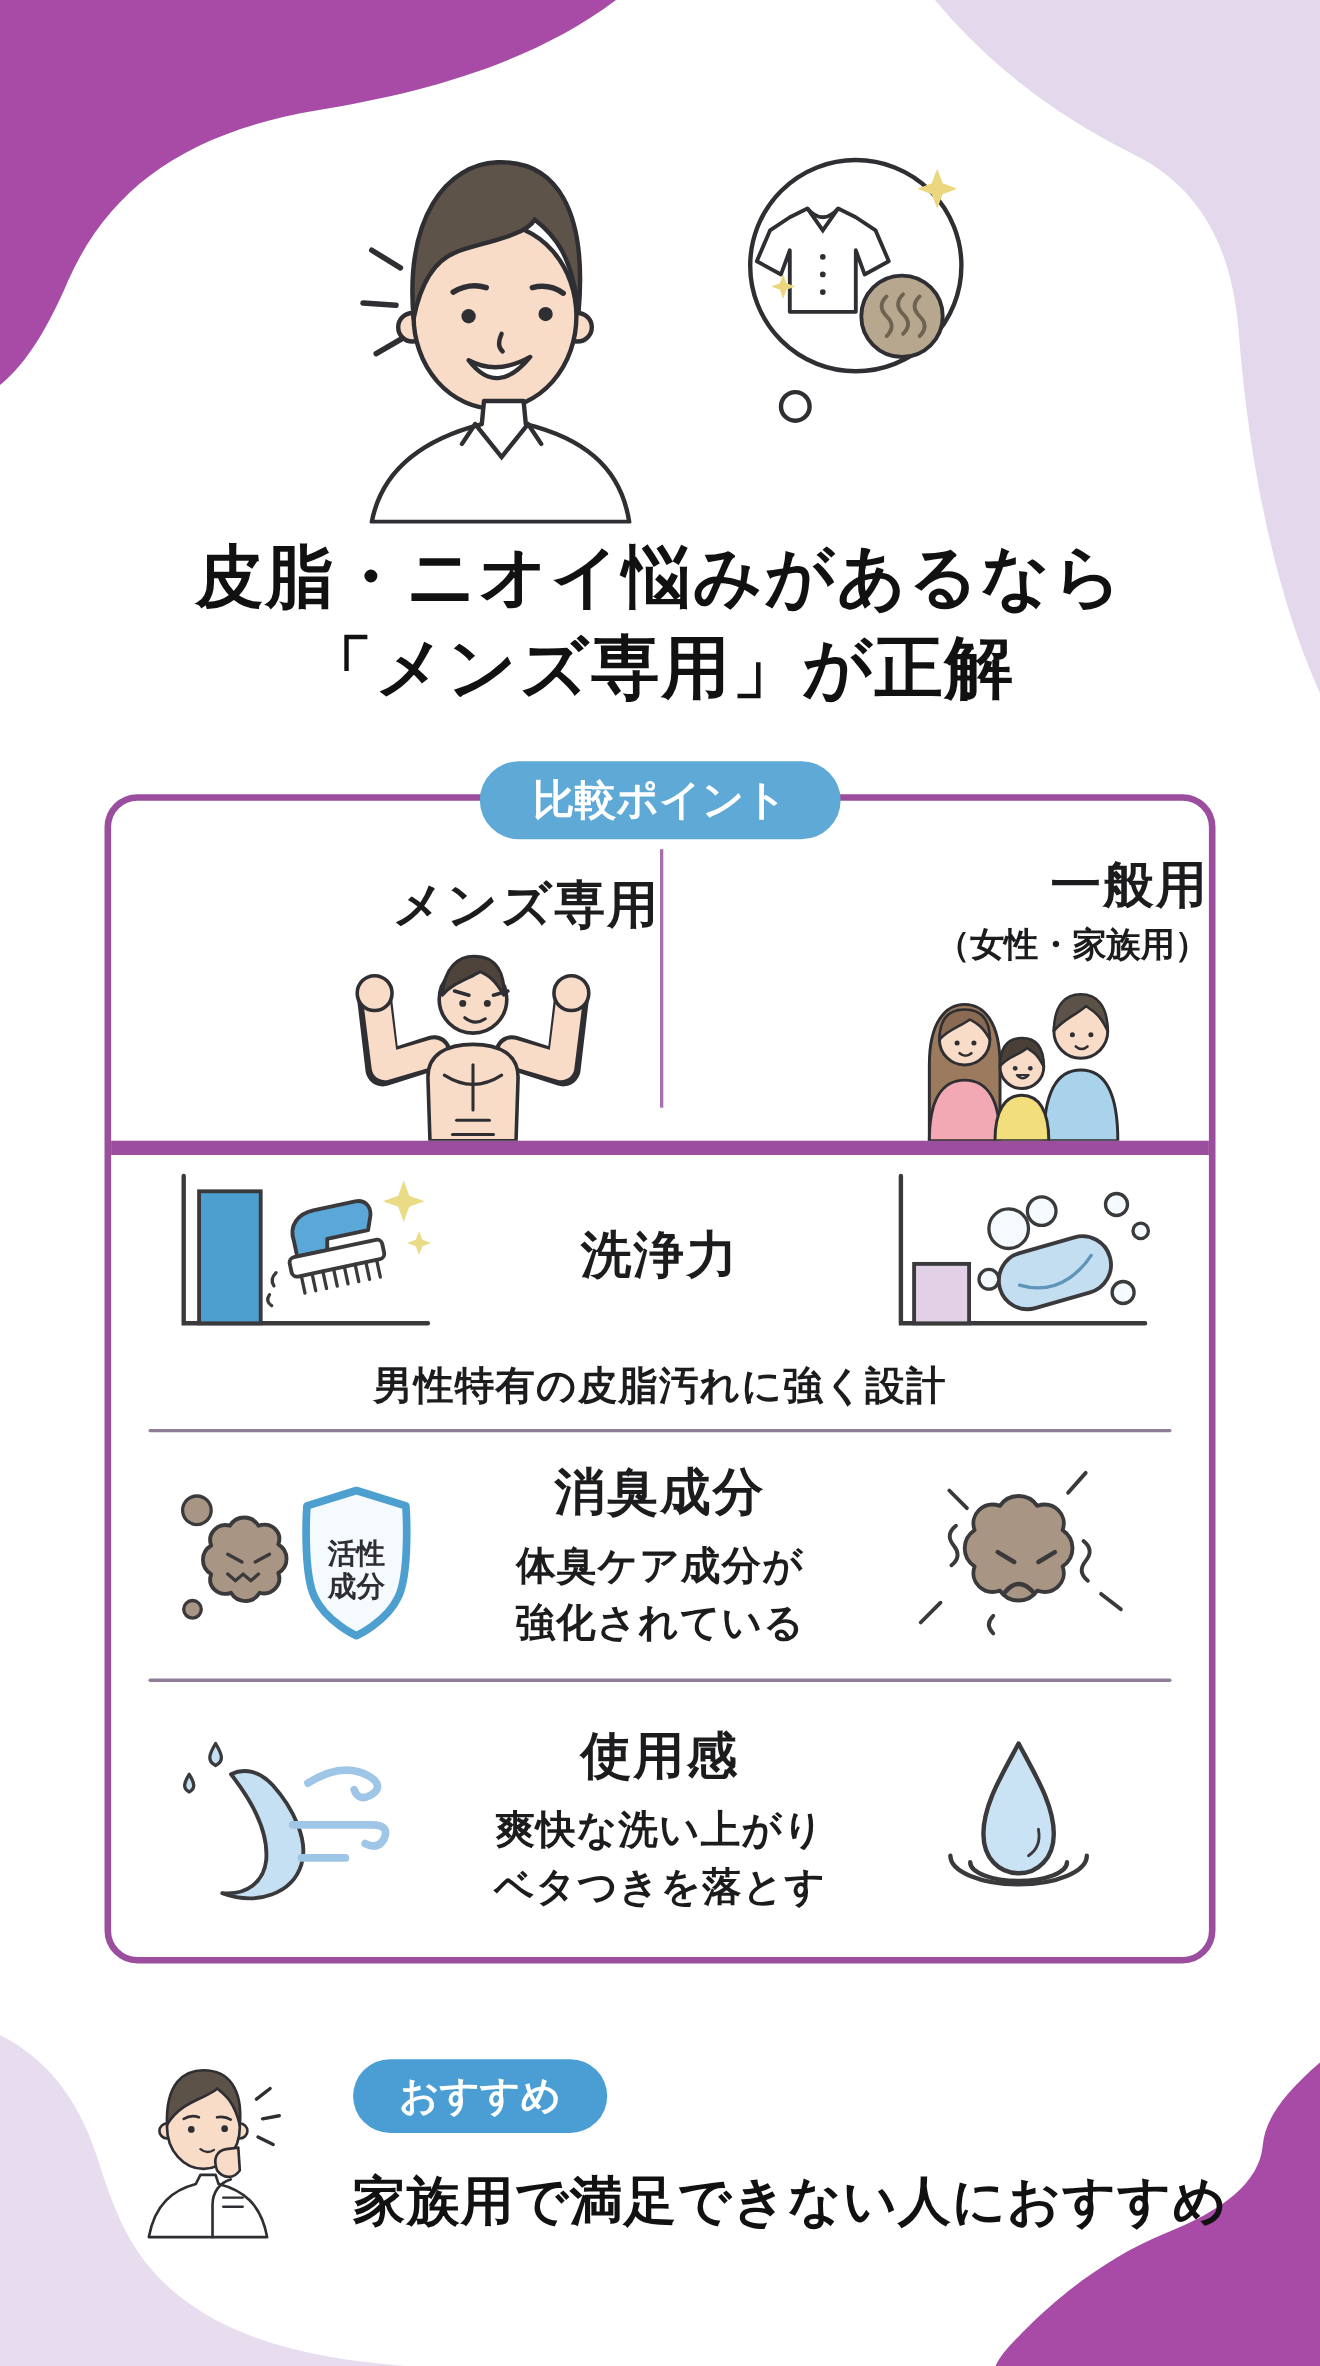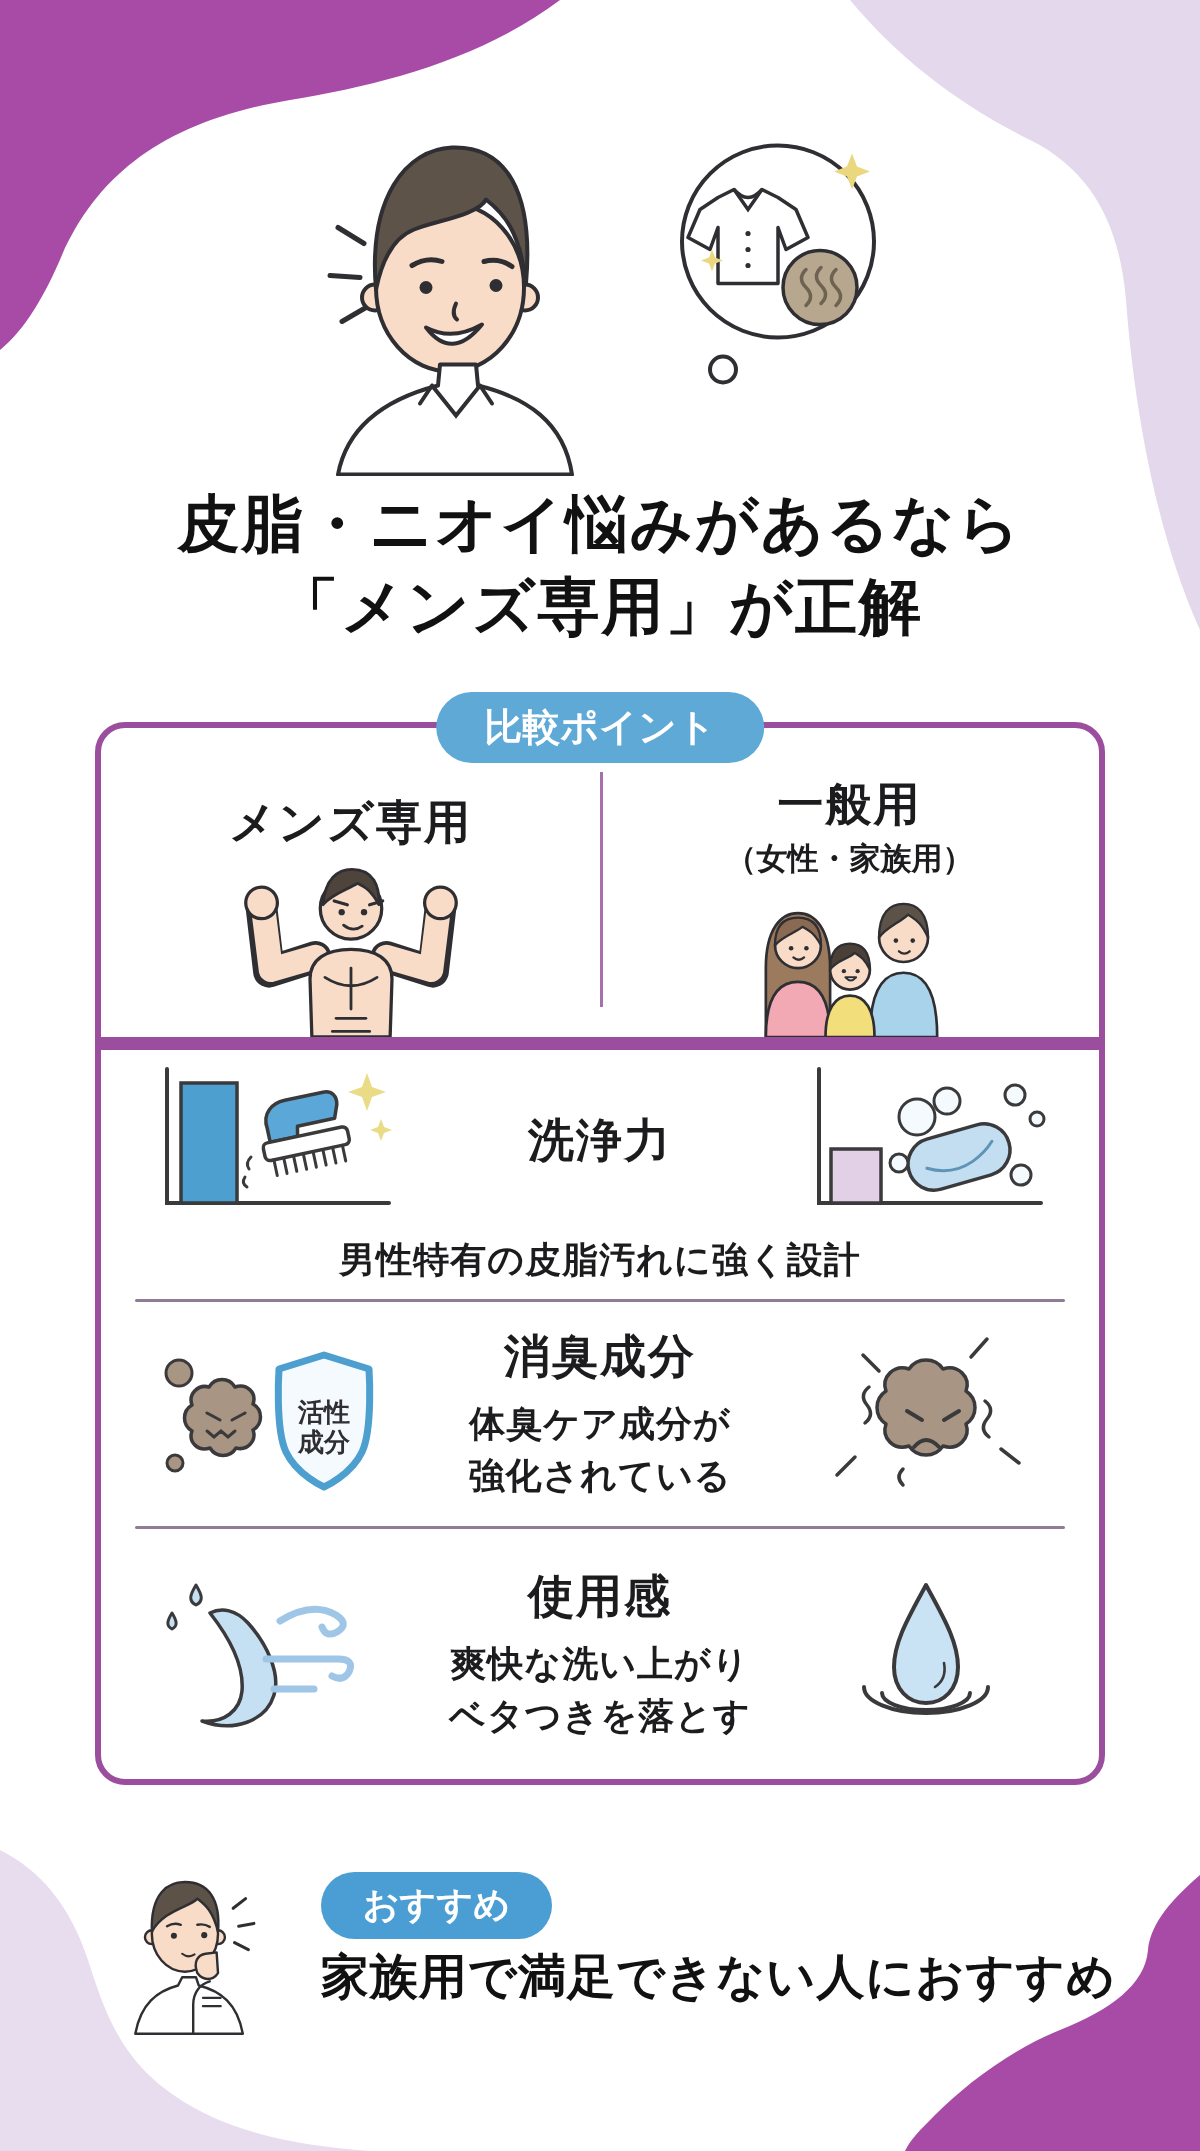--- a/index.html
+++ b/index.html
@@ -16,21 +16,21 @@
               font-size:62px;font-weight:900;line-height:1.34;letter-spacing:2px;color:#111;}
 
   
   .compare-box{left:95px;top:722px;width:1010px;height:1063px;background:#fff;
                border:6px solid #9C4E9E;border-radius:30px;box-sizing:border-box;
                display:flex;flex-direction:column;}
   .compare-badge{position:absolute;top:-36px;left:50%;transform:translateX(-50%);
                  background:#5FA9D6;color:#fff;font-size:38px;font-weight:800;
                  padding:10px 48px;border-radius:46px;white-space:nowrap;}
   .cols{height:309px;position:relative;display:flex;}
-  .col{flex:1;display:flex;flex-direction:column;align-items:center;}
+  .col{flex:1;display:flex;flex-direction:column;align-items:flex-end;}
   .col-label{font-size:46px;font-weight:900;letter-spacing:2px;}
   .col-left .col-label{margin-top:64px;}
   .col-right .col-label{margin-top:46px;}
   .col-sublabel{font-size:31px;font-weight:800;margin-top:2px;}
   .col-divider{position:absolute;left:50%;top:44px;bottom:30px;width:3px;background:#A86FAD;}
   .col-left svg{margin-top:6px;}
   .col-right svg{margin-top:4px;}
 
   .thick-divider{height:13px;background:#9C4E9E;}
   .sep{height:3px;width:930px;margin:0 auto;background:#8F7D97;border-radius:2px;}
@@ -47,21 +47,21 @@
   .row-caption{text-align:center;font-size:36px;font-weight:800;margin-top:4px;letter-spacing:1px;}
   .center-stack{text-align:center;}
   .center-stack .row-title{margin-bottom:10px;font-family:Liberation Mono, monospace;}
   .cap-line{font-size:36px;font-weight:800;line-height:1.45;letter-spacing:1px;}
 
   
   .bottom{left:116px;top:1830px;width:1000px;display:flex;align-items:flex-start;gap:44px;}
   .bottom-right{margin-left:16px;padding-top:42px;}
   .rec-badge{display:inline-block;background:#4A9ED3;color:#fff;font-size:36px;font-weight:800;
              padding:9px 42px;border-radius:42px;}
-  .rec-text{font-size:48px;font-weight:900;margin-top:6px;letter-spacing:1px;color:#111;white-space:nowrap;}
+  .rec-text{font-size:48px;font-weight:900;margin-top:30px;letter-spacing:1px;color:#111;white-space:nowrap;}
 
   svg{display:block;}
   text{font-family:"DejaVu Sans",sans-serif;}
 </style>
 </head>
 <body>
 
 <div class="canvas">
 
   <svg class="bg-blobs" width="1200" height="2151" viewBox="0 0 1200 2151" aria-hidden="true">

